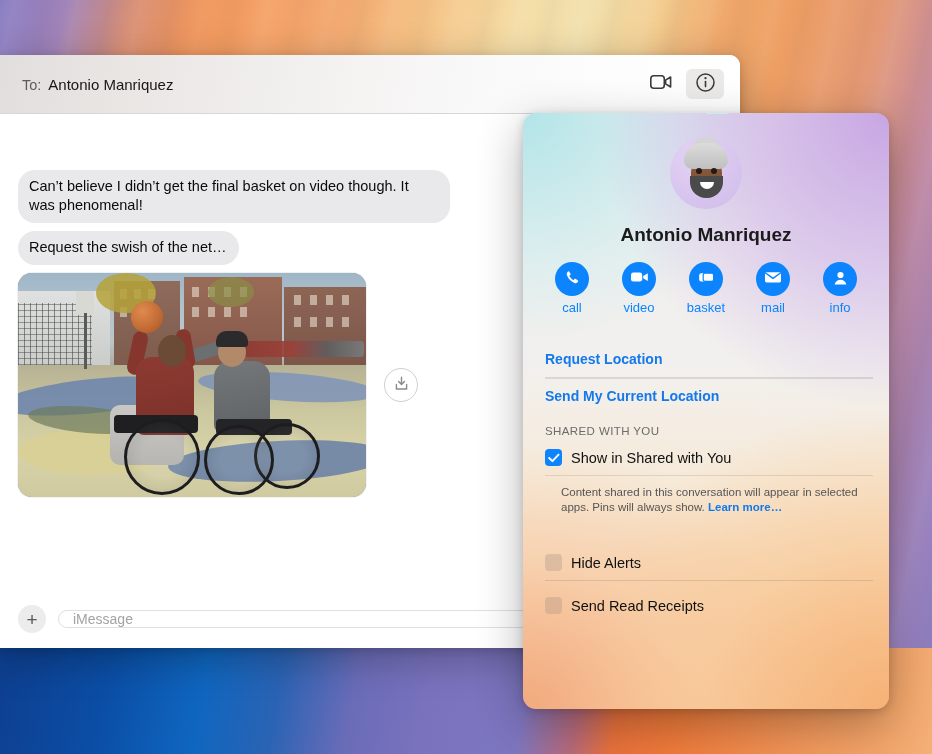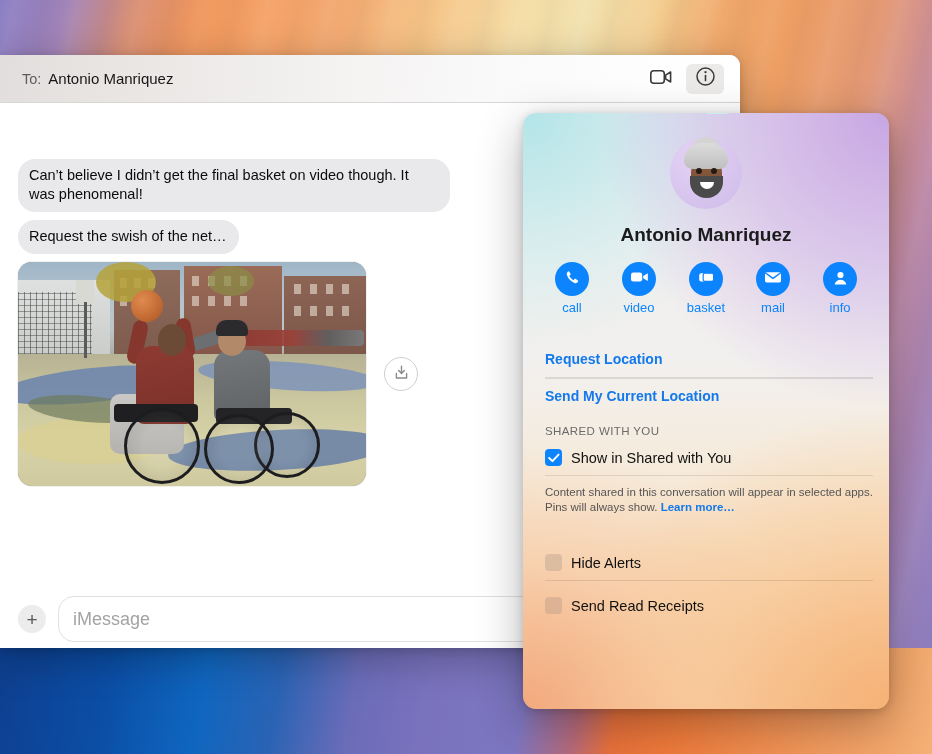--- a/index.html
+++ b/index.html
@@ -76,21 +76,21 @@
     width: 740px; height: 593px;
     background: #ffffff;
     border-top-right-radius: 11px;
     box-shadow: 0 10px 40px rgba(0,0,0,0.28), 0 2px 8px rgba(0,0,0,0.14);
     overflow: hidden;
   }
 
   
   #titlebar {
     position: relative;
-    height: 48px;
+    height: 59px;
     background: linear-gradient(100deg,#e2dedd 0%, #e9e6e4 18%, #f2f0ef 40%, #f9f8f8 62%, #fdfdfd 82%, #ffffff 100%);
     border-bottom: 1px solid #d9d7d6;
     display: flex;
     align-items: center;
     padding: 0 10px 0 22px;
     justify-content: center;
   }
   #to-row { display: flex; align-items: baseline; gap: 7px; flex: 1; }
   .to-label { font-size: 14.5px; color: #5c5c5c; }
   .to-value { font-size: 15px; color: #171717; }
@@ -214,26 +214,26 @@
     background: #fff;
     display: flex; align-items: center; gap: 12px;
     padding: 0 18px;
   }
   #plus-btn {
     width: 28px; height: 28px; border-radius: 50%;
     background: #ececec; display:flex; align-items:center; justify-content:center;
     color:#5a5a5a; font-size: 19px; line-height: 1; flex: none; cursor: default;
   }
   #imessage-field {
-    flex: 1; height: 46px;
+    flex: 1; height: 18px;
     border: 1px solid #e0e0e0; border-radius: 16px;
     background: #fff;
     display: flex; align-items: center;
     padding: 0 14px;
-    font-size: 18px; color: #a3a3a3;
+    font-size: 14px; color: #a3a3a3;
   }
 
   
   #popover {
     position: absolute;
     left: 523px; top: 113px;
     width: 366px; height: 596px;
     border-radius: 13px;
     overflow: hidden;
     box-shadow: 0 14px 46px rgba(0,0,0,0.30), 0 2px 10px rgba(0,0,0,0.16);
@@ -300,21 +300,21 @@
   }
   .check-row { display:flex; align-items:center; gap:9px; padding: 5px 0 9px 0; cursor: default; }
   .cbox {
     width: 17px; height: 17px; border-radius: 4px; flex: none;
     display:flex; align-items:center; justify-content:center;
   }
   .cbox.on { background:#0b84fe; }
   .cbox.off { background: rgba(160,140,125,0.30); }
   .check-label { font-size: 14.5px; color: #111; }
 
-  .footnote { font-size: 11.5px; color:#555; line-height: 15px; padding: 9px 0 11px 0; }
+  .footnote { font-size: 11.5px; color:#555; line-height: 15px; padding: 9px 0 11px 0; margin-left: 16px; }
   .footnote a { color:#1379ec; font-weight:bold; text-decoration: none; }
 
   .pad-top-lg { padding-top: 22px; }
 </style>
 </head>
 <body>
 
 <div id="desktop">
   <div id="rays"></div>
   <div id="desktop-lower"></div>

